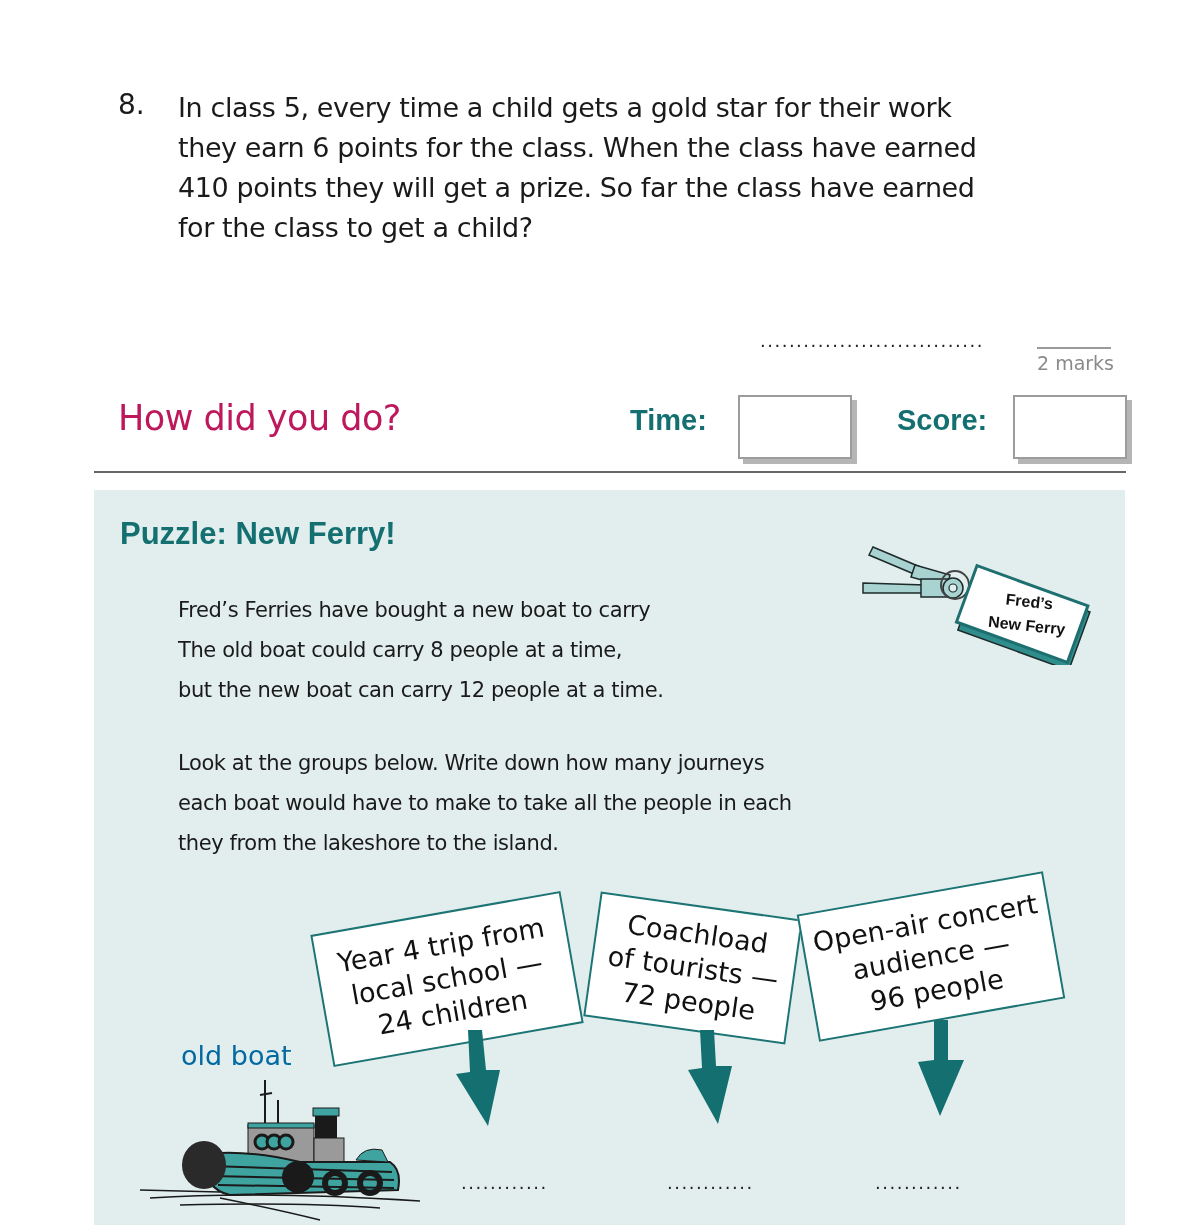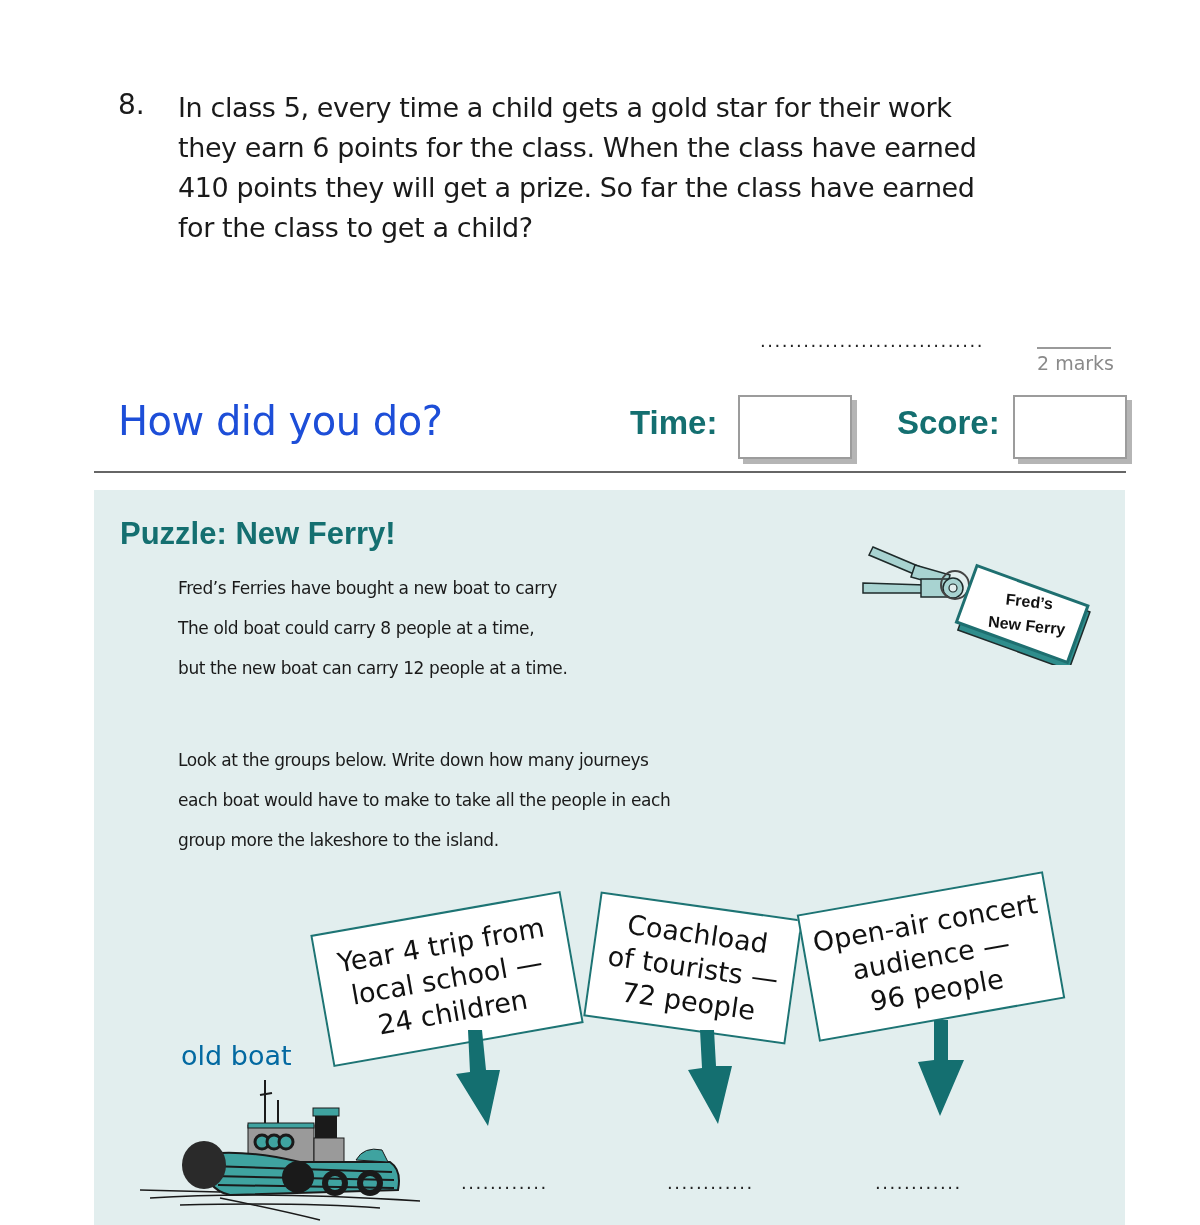--- a/index.html
+++ b/index.html
@@ -9,38 +9,38 @@
   .q-num { position: absolute; left: 118px; top: 88px; font-size: 28px; }
   .q-text { position: absolute; left: 178px; top: 88px; width: 840px;
             font-size: 27px; line-height: 40px; letter-spacing: -0.4px; }
   .q-text .ln { display: block; white-space: nowrap; }
 
   .answer-dots { position: absolute; left: 760px; top: 330px; font-size: 18px;
                  letter-spacing: 1.5px; color: #222; }
   .marks-line { position: absolute; left: 1037px; top: 347px; width: 74px; height: 2px; background: #9a9a9a; }
   .marks { position: absolute; left: 1037px; top: 352px; font-size: 19px; color: #8a8a8a; }
 
-  .how { position: absolute; left: 118px; top: 398px; font-size: 40px; color: #1d4ed8; letter-spacing: -0.5px; }
+  .how { position: absolute; left: 118px; top: 398px; font-size: 35px; color: #be185d; letter-spacing: -0.5px; }
   .lbl { position: absolute; font-family: "Liberation Sans", sans-serif; font-weight: bold;
-         font-size: 33px; color: #146f70; }
+         font-size: 29px; color: #146f70; }
   .lbl.time { left: 630px; top: 404px; }
   .lbl.score { left: 897px; top: 404px; }
   .box { position: absolute; width: 110px; height: 60px; background: #fff;
          border: 2px solid #9c9c9c; box-shadow: 5px 5px 0 #b5b5b5; }
   .box.time { left: 738px; top: 395px; }
   .box.score { left: 1013px; top: 395px; }
   .divider { position: absolute; left: 94px; top: 471px; width: 1032px; height: 2px; background: #666; }
 
   .panel { position: absolute; left: 94px; top: 490px; width: 1031px; height: 735px; background: #e2eeee; }
   .p-title { position: absolute; left: 120px; top: 516px; font-family: "Liberation Sans", sans-serif;
              font-weight: bold; font-size: 31px; color: #146f70; }
-  .p-text { position: absolute; left: 178px; font-size: 17px; line-height: 40px; letter-spacing: -0.4px; }
+  .p-text { position: absolute; left: 178px; font-size: 21px; line-height: 40px; letter-spacing: -0.4px; margin-top: 22px; }
   .p-text .ln { display: block; white-space: nowrap; }
   .p-text.one { top: 568px; }
-  .p-text.two { top: 740px; }
+  .p-text.two { top: 721px; }
 
   .keys { position: absolute; left: 855px; top: 535px; width: 250px; height: 130px; }
 
   .card { position: absolute; background: #fff; border: 2.5px solid #1d7474;
           text-align: center; font-size: 27px; line-height: 34px; color: #111;
           display: flex; flex-direction: column; justify-content: center; }
   .card .ln { display: block; white-space: nowrap; }
   .card.c1 { left: 320px; top: 912px; width: 250px; height: 130px; transform: rotate(-10deg); }
   .card.c2 { left: 591px; top: 905px; width: 200px; height: 122px; transform: rotate(8deg); }
   .card.c3 { left: 806px; top: 892px; width: 246px; height: 125px; transform: rotate(-10deg); }
@@ -82,21 +82,21 @@
 <div class="panel"></div>
 <div class="p-title">Puzzle: New Ferry!</div>
 <div class="p-text one">
   <span class="ln">Fred’s Ferries have bought a new boat to carry</span>
   <span class="ln">The old boat could carry 8 people at a time,</span>
   <span class="ln">but the new boat can carry 12 people at a time.</span>
 </div>
 <div class="p-text two">
   <span class="ln">Look at the groups below.  Write down how many journeys</span>
   <span class="ln">each boat would have to make to take all the people in each</span>
-  <span class="ln">group more the lakeshore to the island.</span>
+  <span class="ln">they from the lakeshore to the island.</span>
 </div>
 
 <svg class="keys" viewBox="0 0 250 130">
   <g stroke="#1e2a2a" stroke-width="1.5" fill="#a8d3d1">
     <path d="M18 12 L70 34 L66 42 L14 20 Z"></path>
     <path d="M60 30 L95 40 L92 52 L56 42 Z"></path>
     <path d="M8 48 L70 50 L70 58 L8 58 Z"></path>
     <path d="M66 44 L98 44 L98 62 L66 62 Z"></path>
   </g>
   <circle cx="98" cy="53" r="10" fill="#a8d3d1" stroke="#1e2a2a" stroke-width="1.5"></circle>

